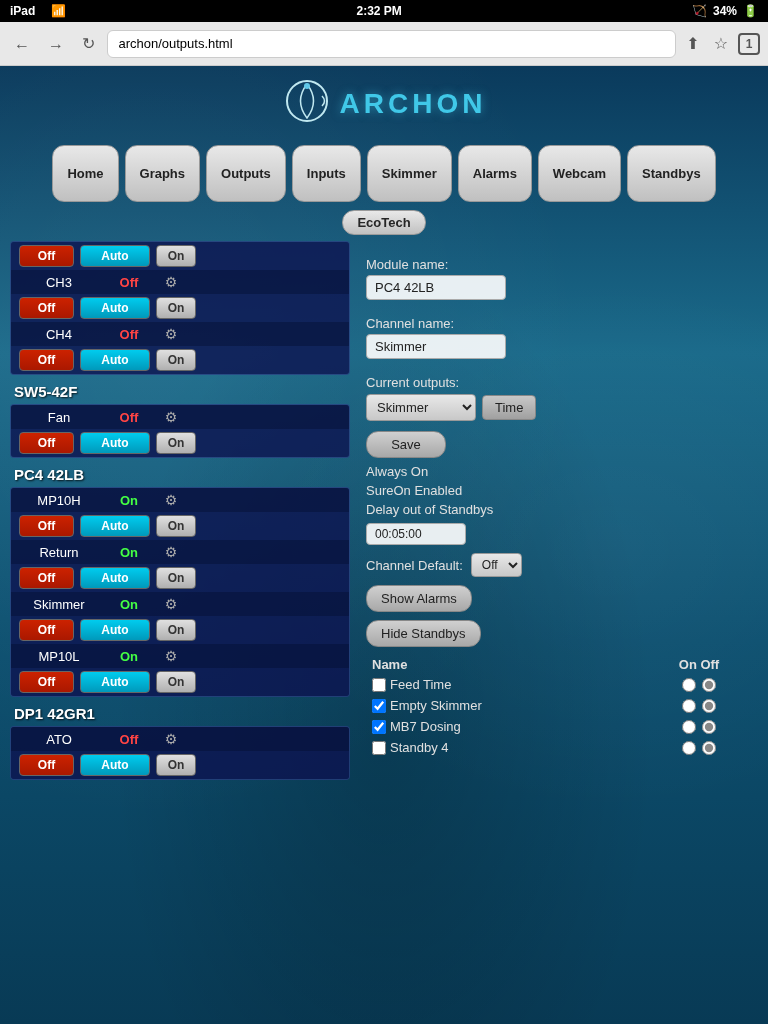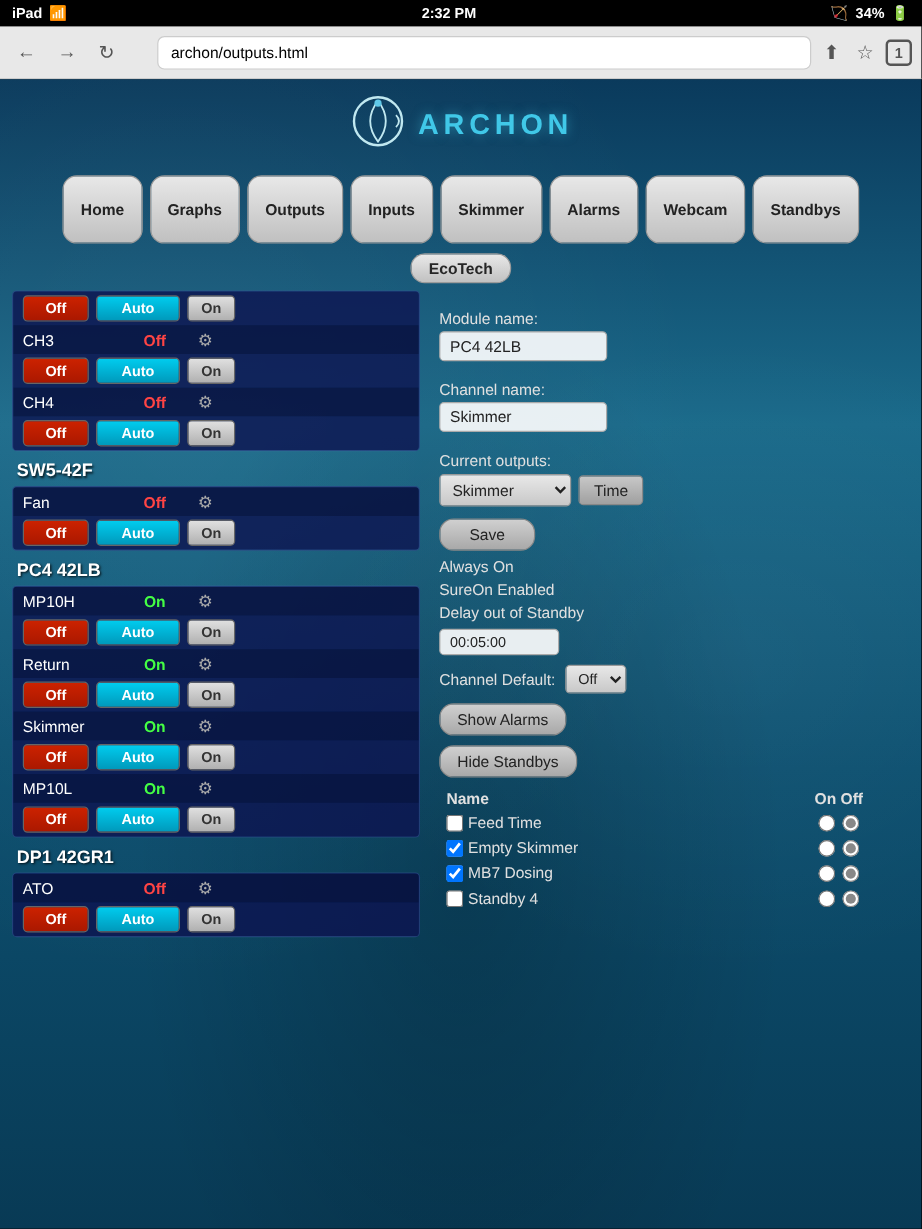--- a/index.html
+++ b/index.html
@@ -17,21 +17,21 @@
       background: #000;
       color: #fff;
       height: 22px;
       display: flex;
       align-items: center;
       justify-content: space-between;
       padding: 0 10px;
       font-size: 12px;
       font-weight: bold;
     }
-    .status-left { display: flex; align-items: center; gap: 6px; }
+    .status-left { display: flex; align-items: center; gap: 16px; }
     .status-right { display: flex; align-items: center; gap: 6px; }
 
     
     #browser-bar {
       background: #e8e8e8;
       height: 44px;
       display: flex;
       align-items: center;
       padding: 0 8px;
       gap: 6px;
@@ -47,21 +47,20 @@
     }
     .nav-btn:disabled { color: #bbb; }
     .url-bar {
       flex: 1;
       height: 28px;
       border: 1px solid #ccc;
       border-radius: 6px;
       padding: 4px 10px;
       font-size: 13px;
       background: #fff;
-      margin-left: 24px;
     }
     .browser-action-btn {
       background: none;
       border: none;
       font-size: 16px;
       color: #555;
       cursor: pointer;
       padding: 4px;
     }
     .tab-count {
@@ -112,21 +111,21 @@
       gap: 8px;
     }
 
     .logo-icon {
       color: #c0e8f0;
       font-size: 40px;
       line-height: 1;
     }
 
     .logo-text {
-      font-size: 24px;
+      font-size: 28px;
       font-weight: bold;
       color: #40c8e8;
       letter-spacing: 4px;
       text-shadow: 0 0 10px rgba(64,200,232,0.5);
     }
 
     
     #nav-bar {
       display: flex;
       justify-content: center;
@@ -194,20 +193,21 @@
       display: flex;
       align-items: center;
       padding: 4px 8px;
       background: rgba(10, 20, 60, 0.7);
     }
 
     .channel-name {
       width: 80px;
       color: #fff;
       font-size: 13px;
+      text-align: center;
     }
 
     .channel-status {
       width: 60px;
       text-align: center;
       font-size: 13px;
       font-weight: bold;
     }
 
     .status-off-red { color: #ff4444; }
@@ -622,21 +622,21 @@
         <select class="function-select">
           <option>Skimmer</option>
         </select>
         <button class="show-btn">Time</button>
       </div>
 
       <button class="save-btn">Save</button>
 
       <div class="check-item">Always On</div>
       <div class="check-item">SureOn Enabled</div>
-      <div class="check-item">Delay out of Standby</div>
+      <div class="check-item">Delay out of Standbys</div>
       <input class="delay-input" type="text" value="00:05:00" style="">
 
       <div class="default-row">
         <span class="default-label">Channel Default:</span>
         <select class="default-select">
           <option>Off</option>
           <option>On</option>
         </select>
       </div>
 

